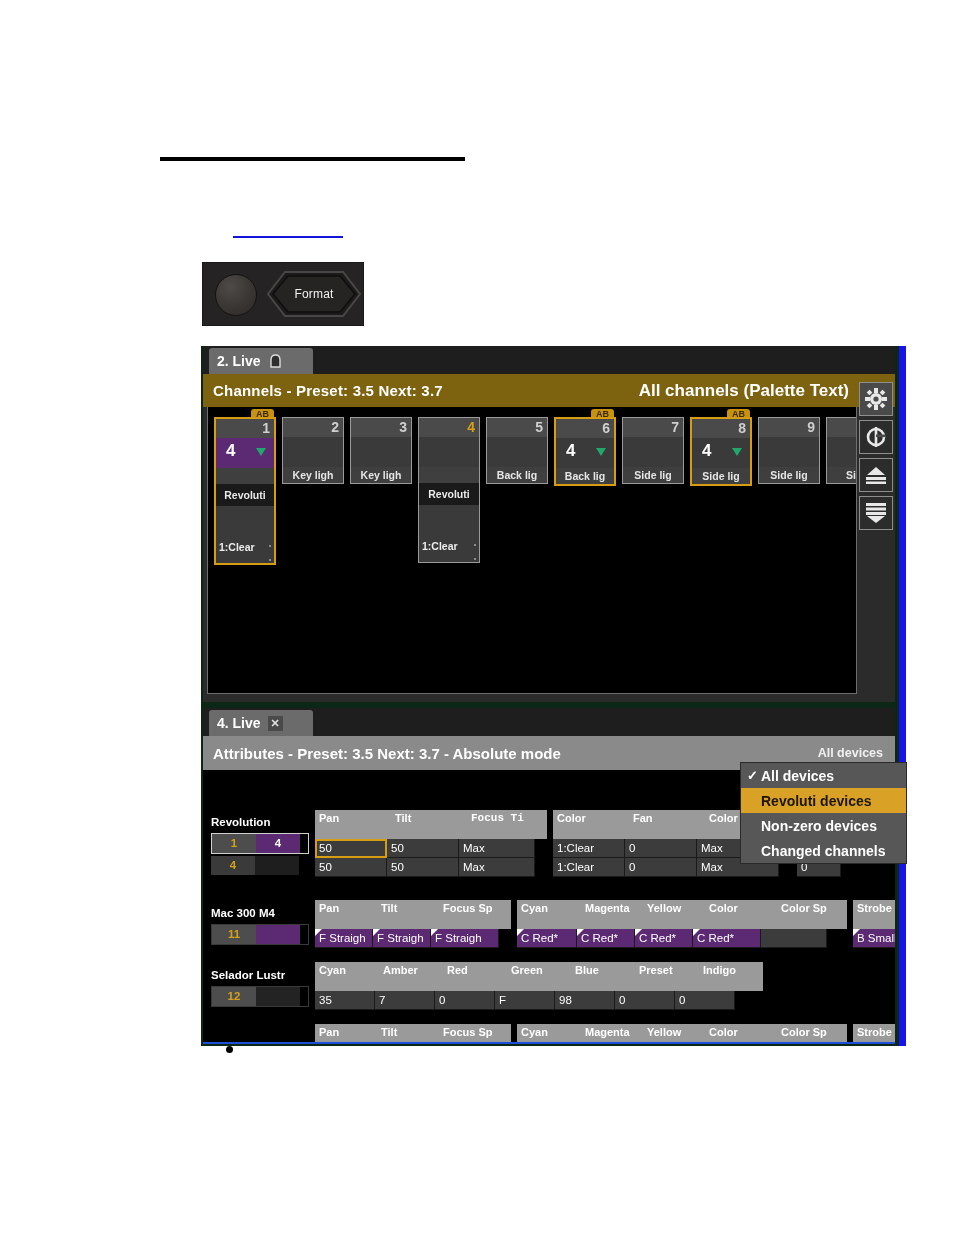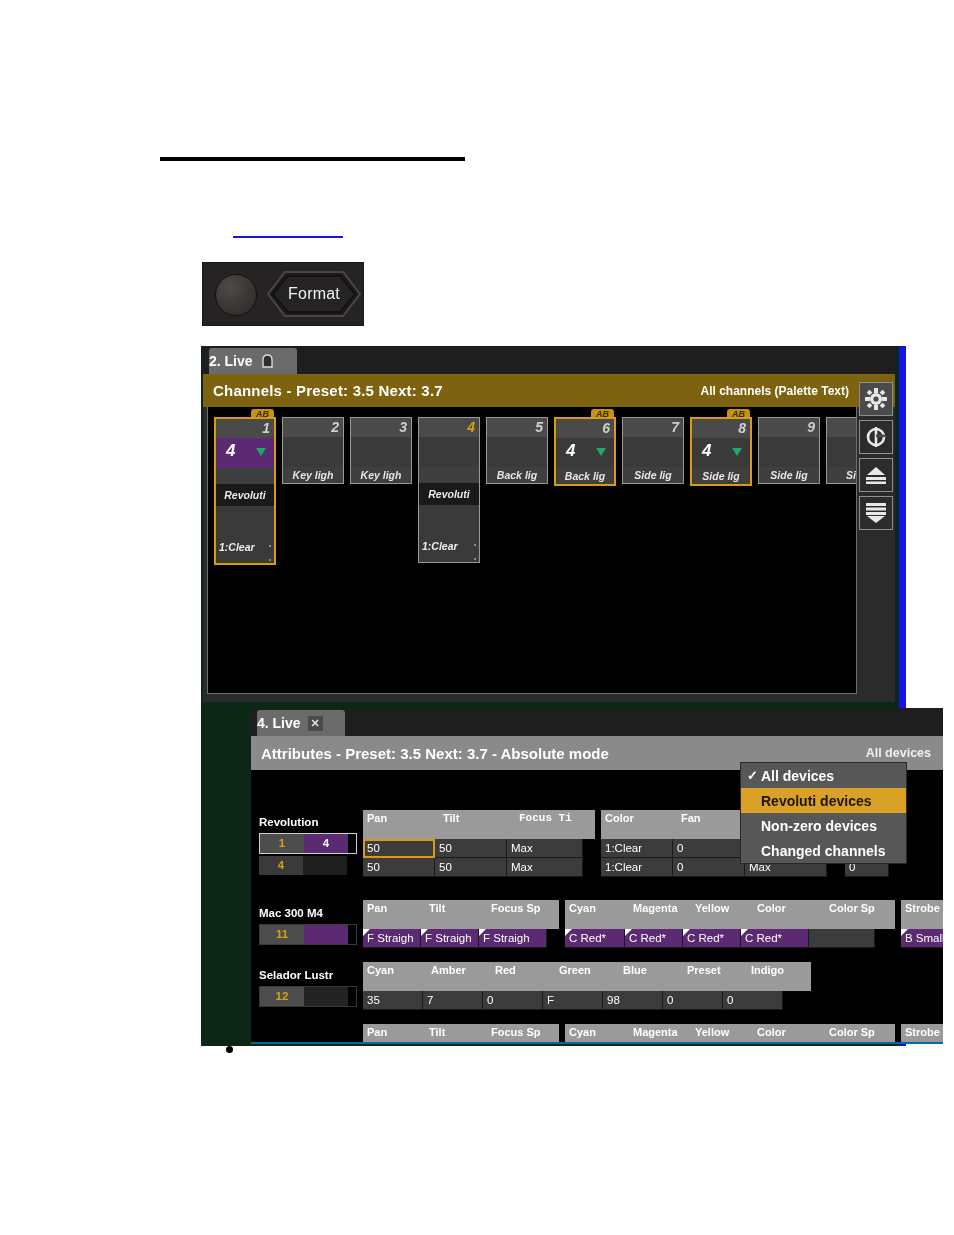--- a/index.html
+++ b/index.html
@@ -26,58 +26,58 @@
     background:radial-gradient(circle at 35% 30%, #4e4a47 0%, #3a3634 55%, #2b2826 100%);
     border:1px solid #141212;
   }
   .hexbtn{
     position:absolute;left:62px;top:6px;width:98px;height:50px;
   }
   .hexbtn svg{display:block;}
   .hexlabel{
     position:absolute;left:0;top:0;width:98px;height:50px;
     display:flex;align-items:center;justify-content:center;
-    color:#f2f2f2;font-size:16px;letter-spacing:.2px;
+    color:#f2f2f2;font-size:12px;letter-spacing:.2px;
   }
 
   
   .console{
     position:absolute;left:201px;top:346px;width:705px;height:700px;
     background:#0b2013;           
   }
   .console .bluestripe{
     position:absolute;right:0;top:0;width:7px;height:100%;background:#1414e6;
   }
   .console .greenpad{position:absolute;left:0;top:0;width:698px;height:100%;background:#0c2715;}
 
   
   .win2{position:absolute;left:2px;top:0px;width:692px;height:356px;background:#2b2b2b;}
   .tabbar{position:relative;height:28px;background:#1e1e1e;}
   .tab{
     position:absolute;left:6px;top:2px;height:26px;min-width:88px;
     background:#6b6b6b;color:#fff;font-size:14px;font-weight:bold;
-    display:flex;align-items:center;gap:7px;padding:0 0;
+    display:flex;align-items:center;gap:7px;padding:0 8px;
     border-top-left-radius:3px;border-top-right-radius:3px;
   }
   .tab .lockico{width:15px;height:14px;position:relative;display:inline-block;}
   .tab .closeico{
     width:15px;height:15px;background:#4a4a4a;color:#ddd;font-size:11px;
     display:flex;align-items:center;justify-content:center;line-height:1;
   }
   .goldbar{
     height:33px;background:#7d6210;display:flex;align-items:center;
     padding:0 10px;color:#fff;position:relative;
   }
   .goldbar .gtitle{font-size:15px;font-weight:bold;letter-spacing:.2px;}
-  .goldbar .gright{position:absolute;right:46px;font-size:12px;font-weight:bold;}
+  .goldbar .gright{position:absolute;right:46px;font-size:17px;font-weight:bold;}
 
   .chanarea{position:relative;background:#000;height:286px;margin:0 38px 0 4px;
             border:1px solid #6e6e6e;border-top:none;overflow:hidden;}
   .chanrow{position:absolute;left:6px;top:10px;display:flex;gap:6px;}
-  .cell{width:62px;position:relative;font-style:italic;}
+  .cell{width:62px;position:relative;}
   .cell .abtag{
     position:absolute;right:2px;top:-8px;background:#c8920e;color:#3a2c00;
     font-size:9px;font-weight:bold;padding:0 5px;line-height:10px;
     border-top-left-radius:3px;border-top-right-radius:3px;
   }
   .cellbox{
     border:1px solid #9a9a9a;background:#3a3a3a;position:relative;overflow:hidden;
   }
   .cellbox.sel{border:2px solid #d79d12;}
   .num{height:19px;background:#4a4a4a;color:#cfcfcf;font-size:14px;font-weight:bold;
@@ -101,21 +101,21 @@
 
   
   .rail{position:absolute;right:2px;top:36px;width:34px;}
   .railbtn{
     width:32px;height:32px;margin-bottom:4px;background:#4a4a4a;border:1px solid #8e8e8e;
     display:flex;align-items:center;justify-content:center;
   }
   .railbtn.inner{background:#2c2c2c;}
 
   
-  .win4{position:absolute;left:2px;top:362px;width:692px;height:336px;background:#0369a1;margin-left:48px;}
+  .win4{position:absolute;left:2px;top:362px;width:692px;height:336px;background:#1d4ed8;}
   .graybar{
     height:34px;background:#8a8a8a;display:flex;align-items:center;padding:0 10px;
     color:#fff;font-size:15px;font-weight:bold;position:relative;
   }
   .graybar .aright{position:absolute;right:12px;font-size:12.5px;font-weight:bold;color:#f0f0f0;}
   .attrarea{background:#000;height:272px;position:relative;overflow:hidden;}
 
   .devrow{position:absolute;left:0;display:flex;align-items:center;}
   .devname{width:98px;padding-left:8px;}
   .devname .dn{color:#fff;font-size:11.5px;font-weight:bold;height:19px;line-height:19px;

